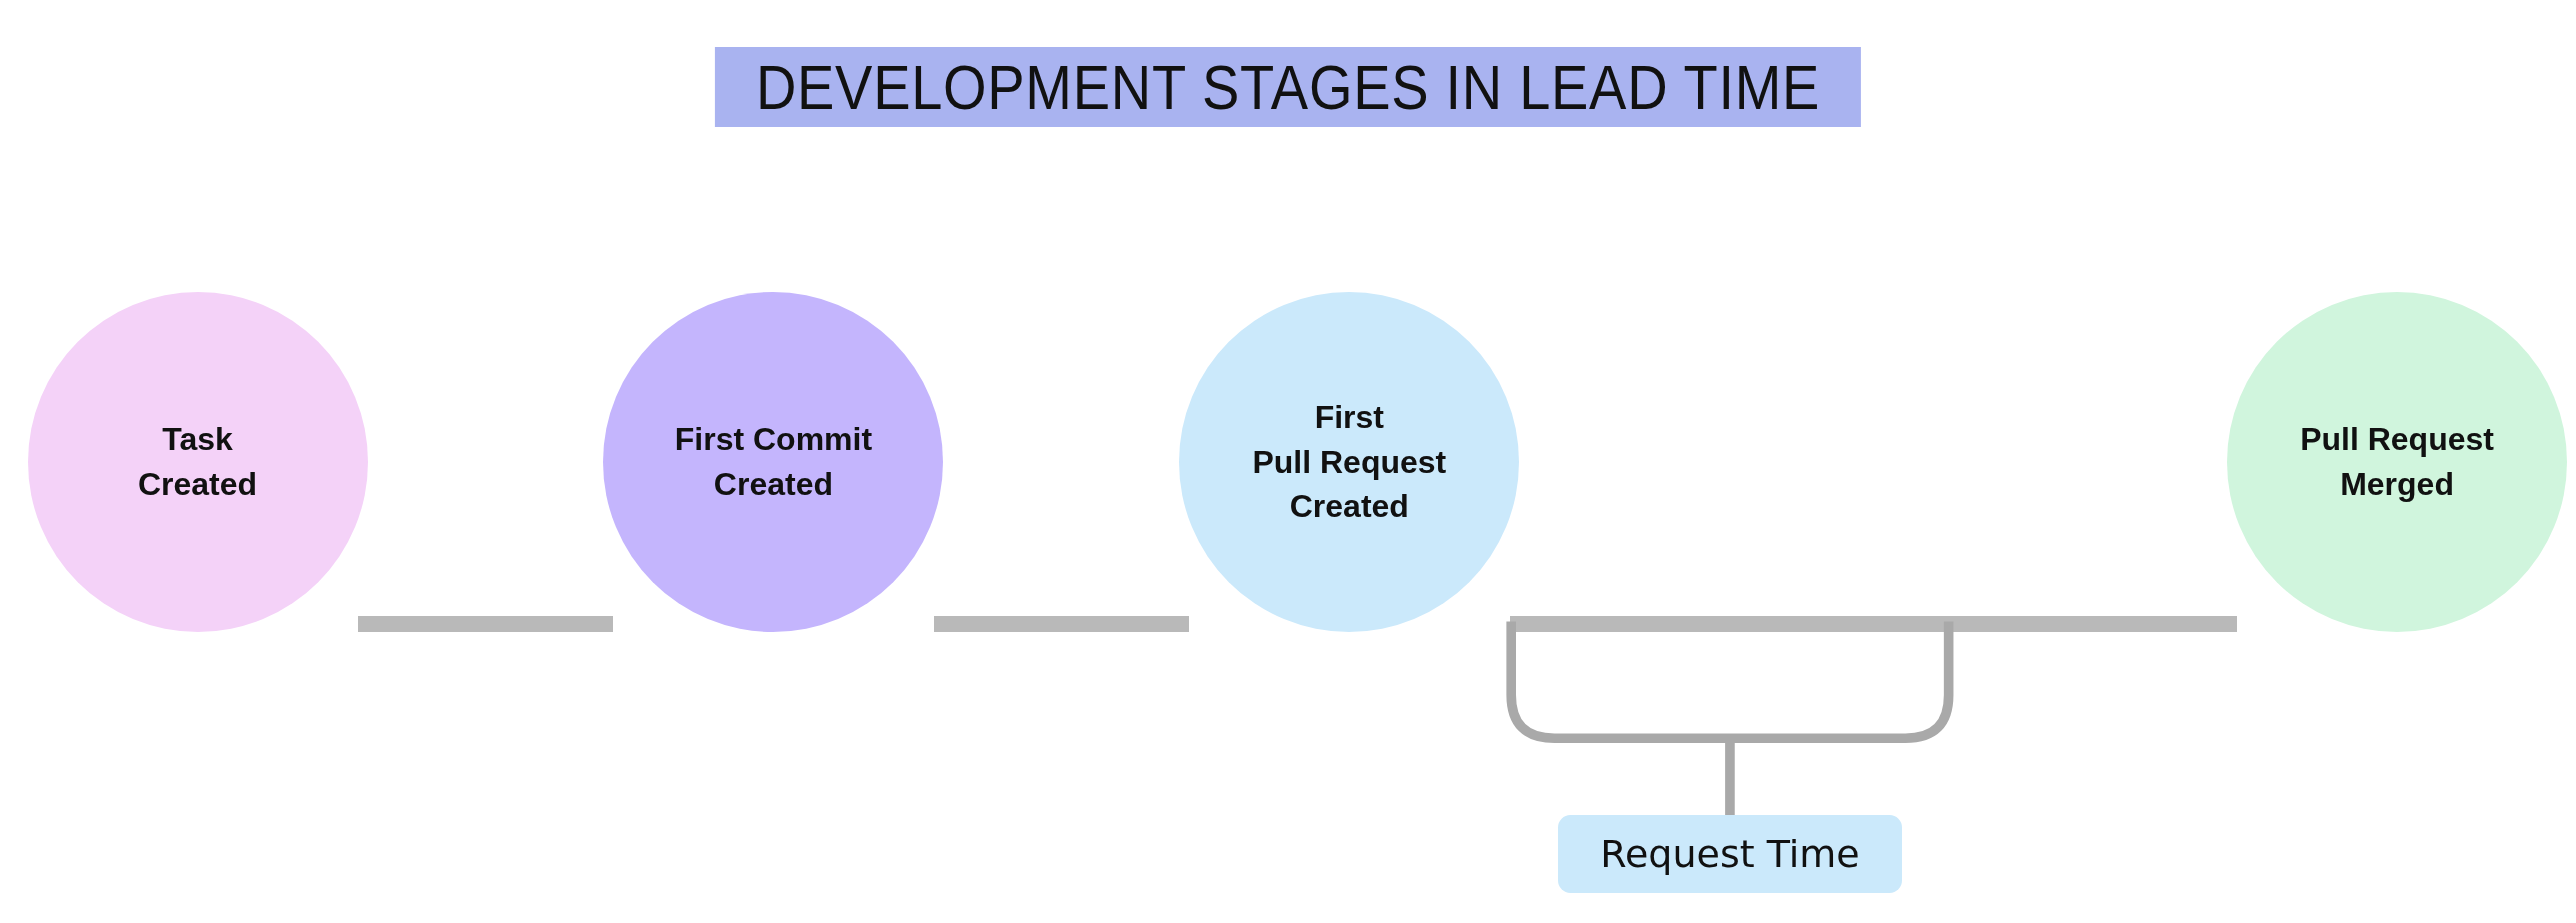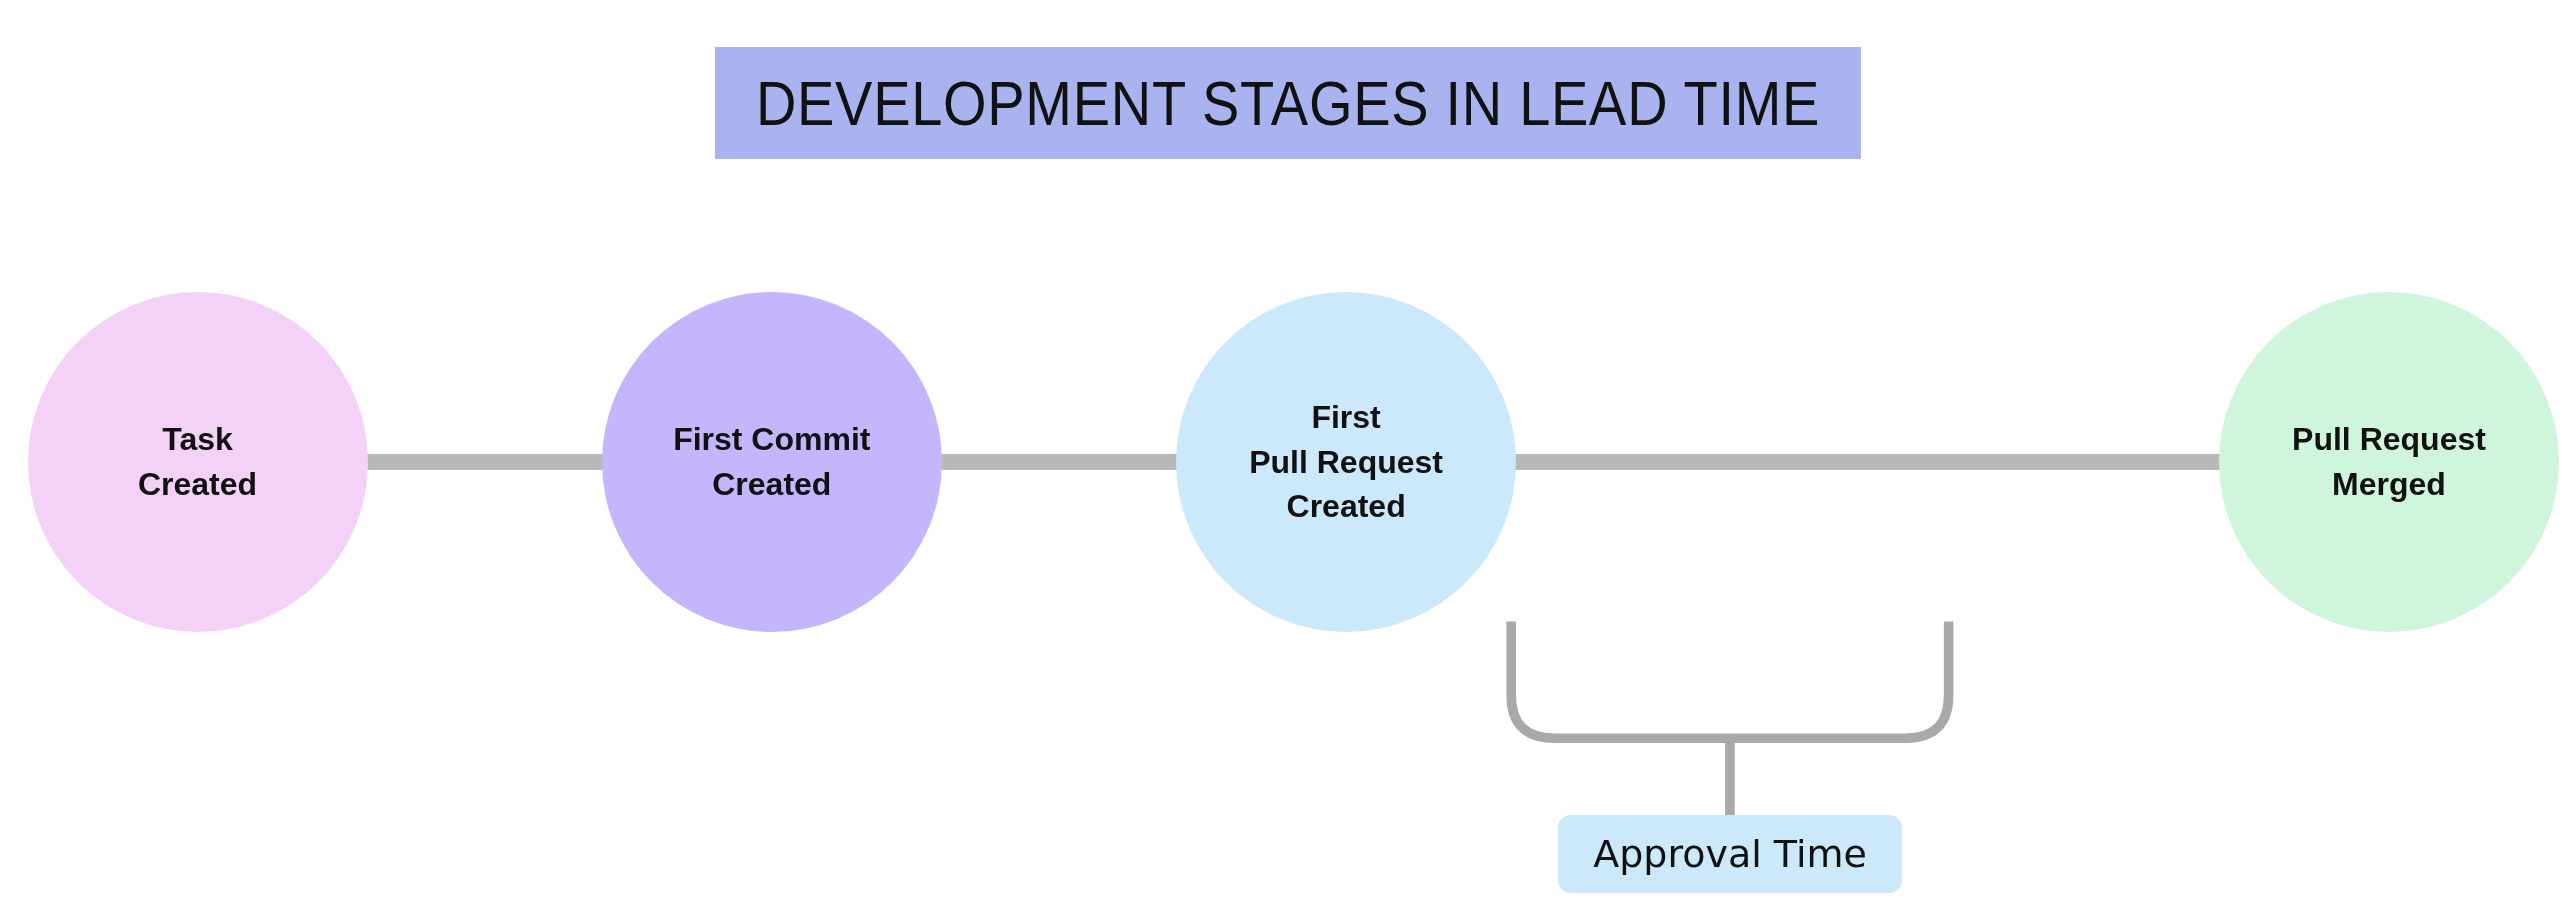--- a/index.html
+++ b/index.html
@@ -16,44 +16,44 @@
     overflow: hidden;
   }
 
   
   .title-banner {
     position: absolute;
     top: 47px;
     left: 50%;
     transform: translateX(-50%);
     height: 80px;
-    padding: 16px 41px;
+    padding: 0 41px;
     display: flex;
     align-items: center;
     justify-content: center;
     background: #a9b3f0;
   }
   .title-banner .title-text {
     font-size: 56px;
     font-weight: 500;
     letter-spacing: 0.7px;
     color: #111111;
     white-space: nowrap;
     transform: scaleY(1.12);
   }
 
   
   .stages-row {
     position: absolute;
     top: 292px;
     left: 27.5px;
-    right: 17px;
+    right: 9px;
     height: 340px;
     display: flex;
-    align-items: center;
+    align-items: flex-end;
     justify-content: space-between;
   }
   .stage-circle {
     position: relative;
     z-index: 1;
     flex: 0 0 auto;
     width: 340px;
     height: 340px;
     border-radius: 50%;
     display: flex;
@@ -140,17 +140,17 @@
 
     <div class="stage-circle" style="background-color: rgb(208, 245, 221);">Pull Request
 Merged</div>
   </div>
 
   <svg class="bracket-svg" viewBox="0 0 3750 1344" xmlns="http://www.w3.org/2000/svg">
     <path d="M 2200 905 V 1012 Q 2200 1075 2263 1075 H 2774 Q 2837 1075 2837 1012 V 905 M 2518.5 1075 V 1190" fill="none" stroke-width="14" stroke-linecap="butt" stroke="#a9a9a9"></path>
   </svg>
 
   <div class="approval-box" style="background-color: rgb(203, 233, 251);">
-    <span class="approval-label">Approval Time</span>
+    <span class="approval-label">Request Time</span>
   </div>
 
 </div>
 
 
 </body></html>

